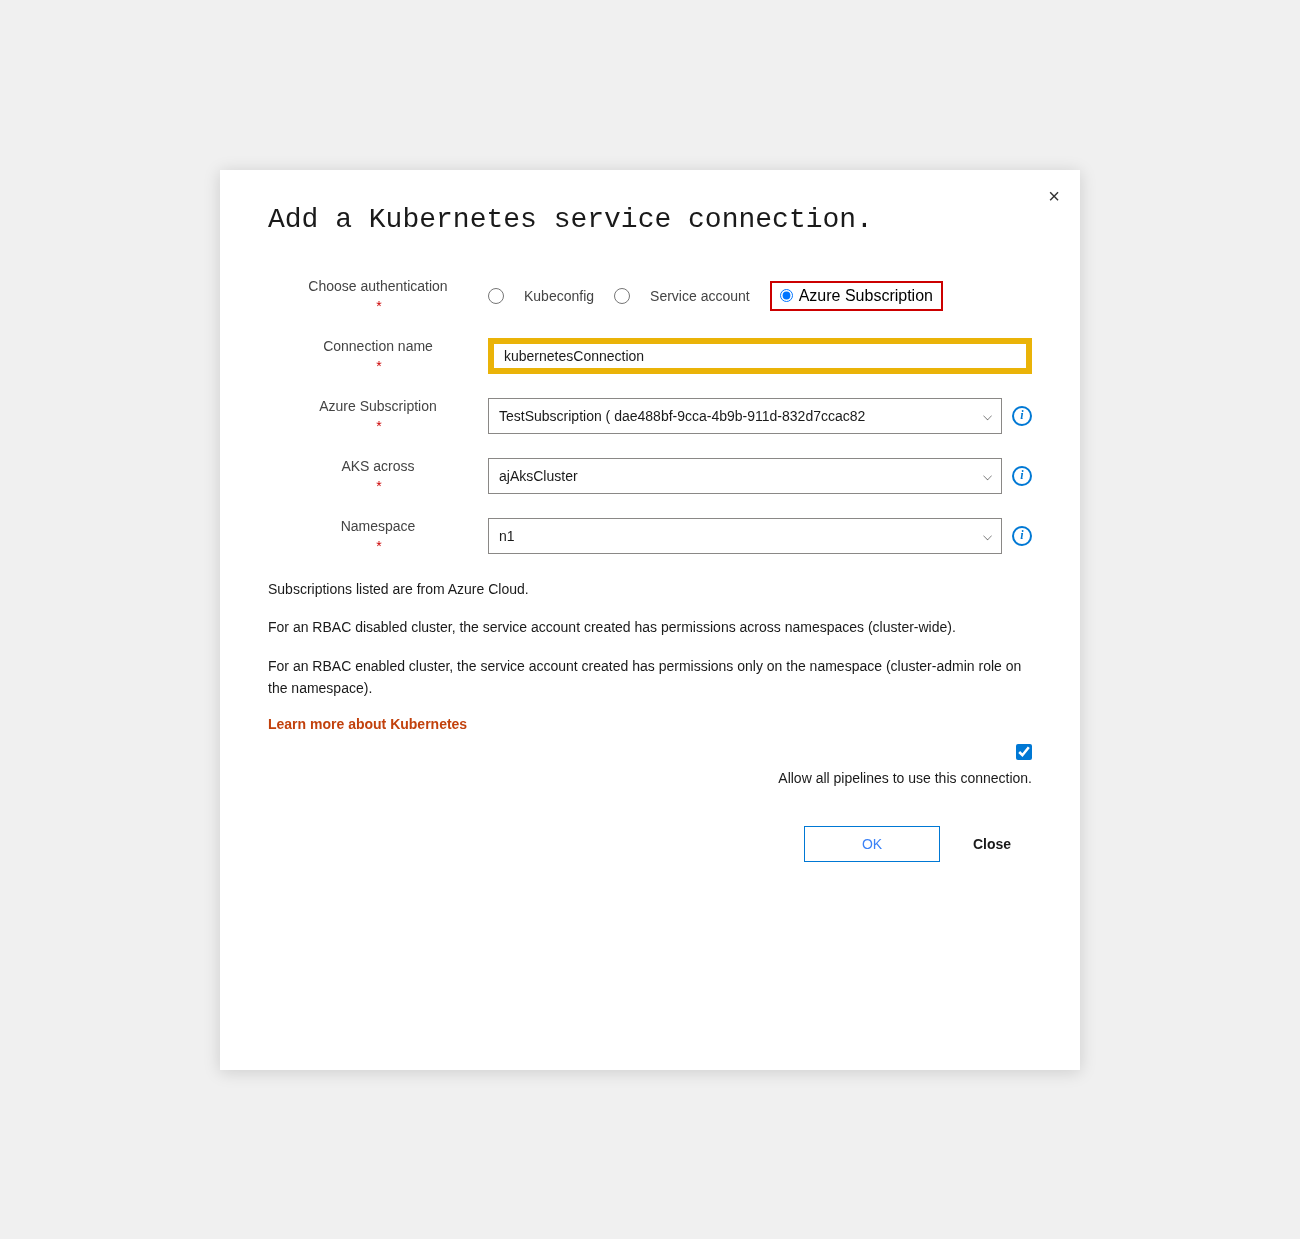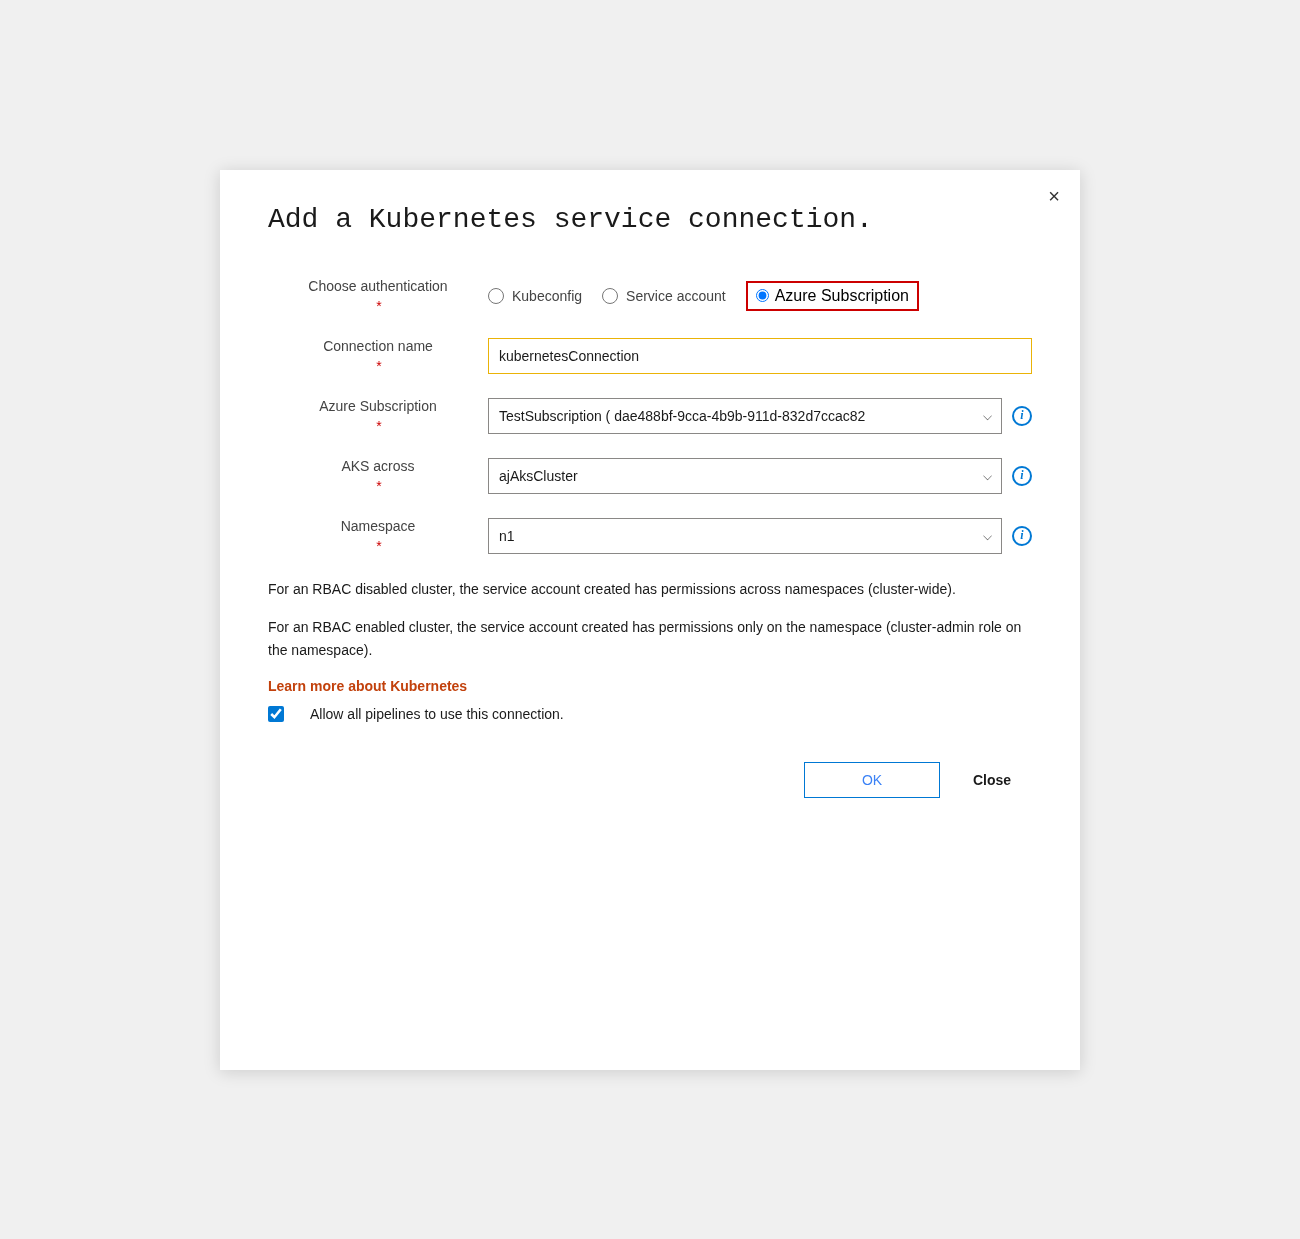--- a/index.html
+++ b/index.html
@@ -76,21 +76,21 @@
     .form-control-area {
       flex: 1;
       display: flex;
       align-items: center;
       gap: 10px;
     }
 
     .text-input {
       flex: 1;
       height: 36px;
-      border: 1px solid #eab308;
+      border: 6px solid #eab308;
       padding: 0 10px;
       font-size: 14px;
       color: #1a1a1a;
       outline: none;
     }
 
     .select-wrapper {
       flex: 1;
       position: relative;
       display: flex;
@@ -139,21 +139,21 @@
     
     .radio-group {
       display: flex;
       align-items: center;
       gap: 20px;
     }
 
     .radio-option {
       display: flex;
       align-items: center;
-      gap: 8px;
+      gap: 20px;
       font-size: 14px;
       color: #444;
       cursor: pointer;
     }
 
     .radio-option input[type="radio"] {
       width: 16px;
       height: 16px;
       cursor: pointer;
       accent-color: #0078d4;
@@ -187,22 +187,23 @@
       font-weight: 600;
       text-decoration: none;
       cursor: pointer;
       display: inline-block;
       margin-bottom: 12px;
     }
 
     .checkbox-row {
       display: flex;
       align-items: flex-end;
-      gap: 26px;
+      gap: 10px;
       margin-bottom: 40px;
+      flex-direction: column;
     }
 
     .checkbox-row input[type="checkbox"] {
       width: 16px;
       height: 16px;
       cursor: pointer;
       accent-color: #0078d4;
     }
 
     .checkbox-label {
@@ -334,20 +335,21 @@
           <span class="select-chevron">⌵</span>
         </div>
         <div class="info-icon">i</div>
       </div>
     </div>
 
   </div>
 
   
   <div class="info-section">
+    <p class="info-text">Subscriptions listed are from Azure Cloud.</p>
     <p class="info-text">For an RBAC disabled cluster, the service account created has permissions across namespaces (cluster-wide).</p>
     <p class="info-text">For an RBAC enabled cluster, the service account created has permissions only on the namespace (cluster-admin role on the namespace).</p>
   </div>
 
   
   <a class="learn-more-link" href="#">Learn more about Kubernetes</a>
 
   
   <div class="checkbox-row">
     <input type="checkbox" checked="" style="">

